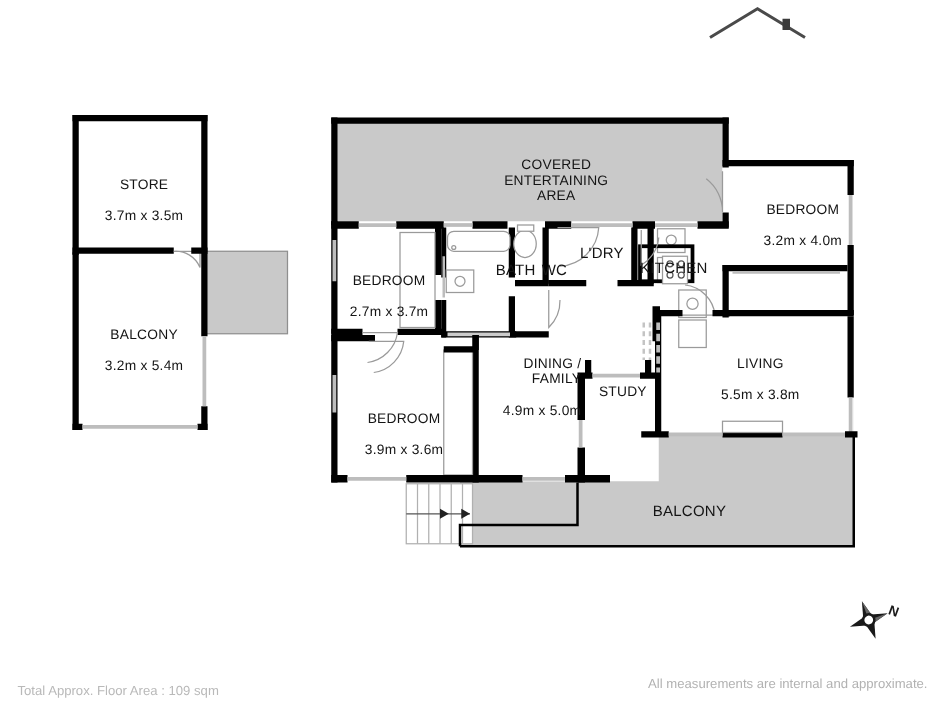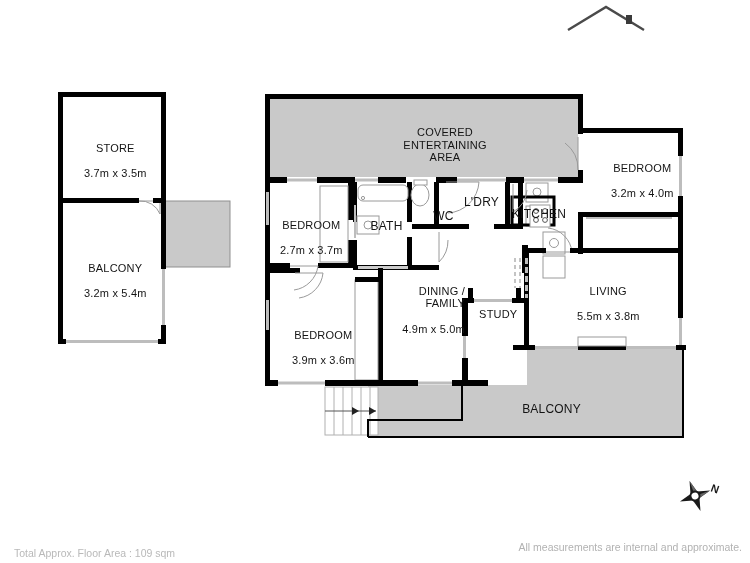--- a/index.html
+++ b/index.html
@@ -222,21 +222,21 @@
   <span>COVERED
 ENTERTAINING
 AREA</span>
 </div>
 
 <div class="lbl" style="left:262px;top:207px;width:92px;">
   <span>BEDROOM</span><br>
   <span>2.7m x 3.7m</span>
 </div>
 
-<div class="lbl big" style="left:355px;top:207px;width:56px;">
+<div class="lbl big" style="left:355px;top:197px;width:56px;padding-left:26px;">
   <span>BATH</span>
 </div>
 
 <div class="lbl big" style="left:422px;top:197px;width:36px;">
   <span>WC</span>
 </div>
 
 <div class="lbl big" style="left:434px;top:183px;width:88px;">
   <span>L'DRY</span>
 </div>

